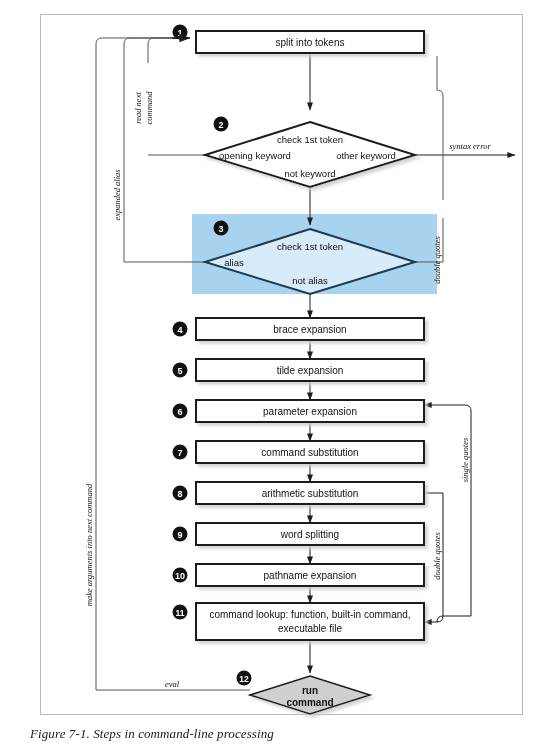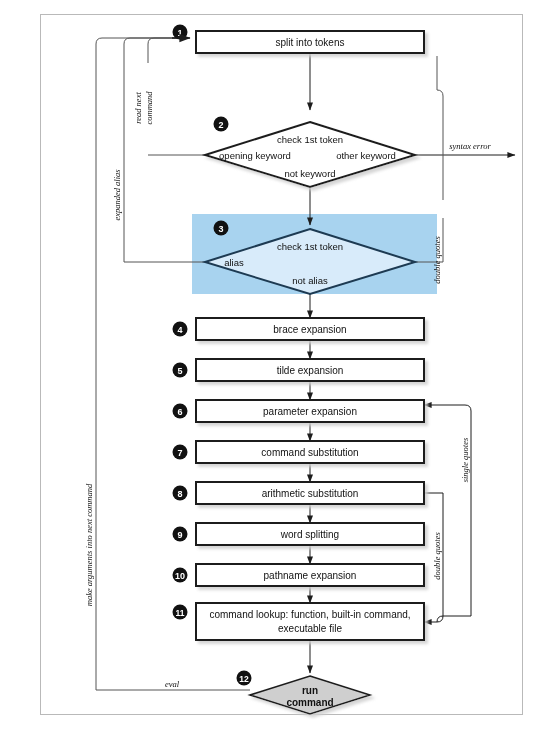--- a/index.html
+++ b/index.html
@@ -215,13 +215,14 @@
       <text transform="translate(92,545) rotate(-90)" text-anchor="middle">make arguments into next command</text>
 
       <text transform="translate(440,260) rotate(-90)" text-anchor="middle">double quotes</text>
 
       <text transform="translate(440,556) rotate(-90)" text-anchor="middle">double quotes</text>
 
       <text transform="translate(468,460) rotate(-90)" text-anchor="middle">single quotes</text>
     </g>
   </svg>
 
+  <div class="caption">Figure 7-1. Steps in command-line processing</div>
 </div>
 
 </body></html>

